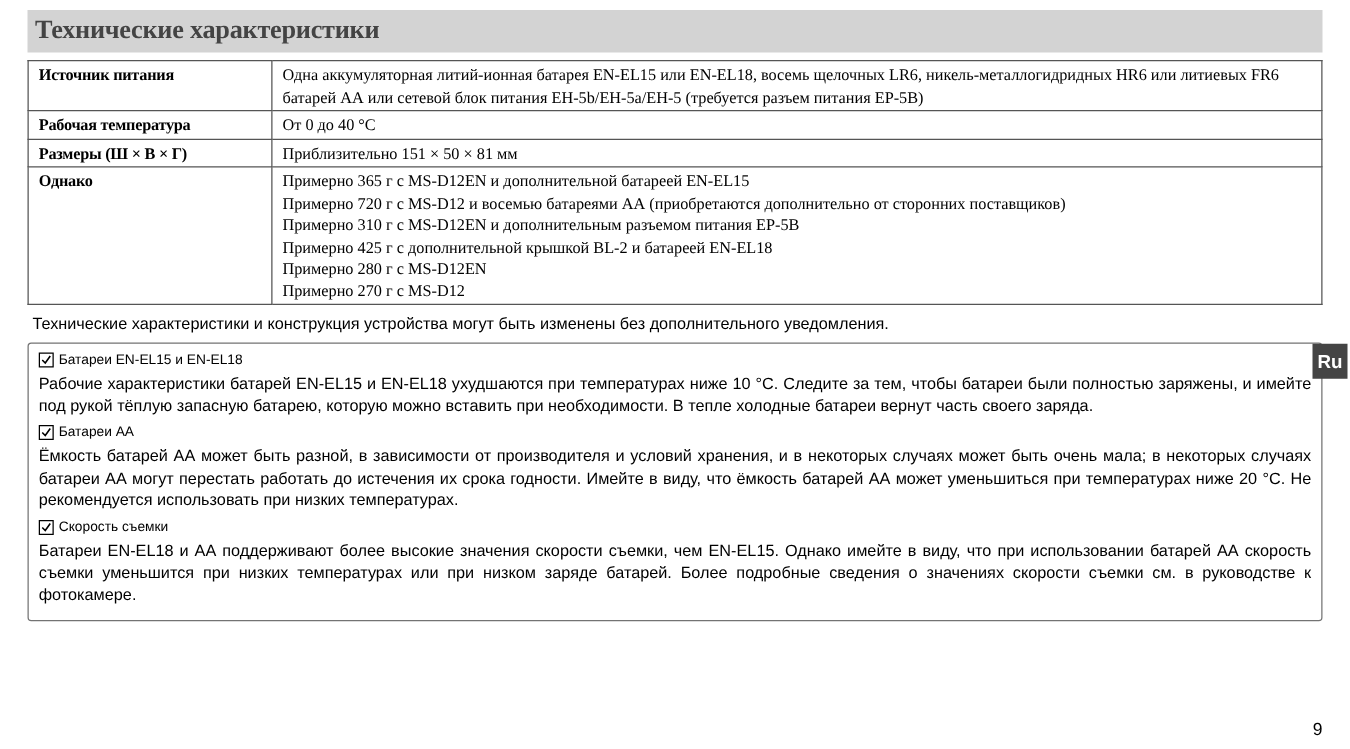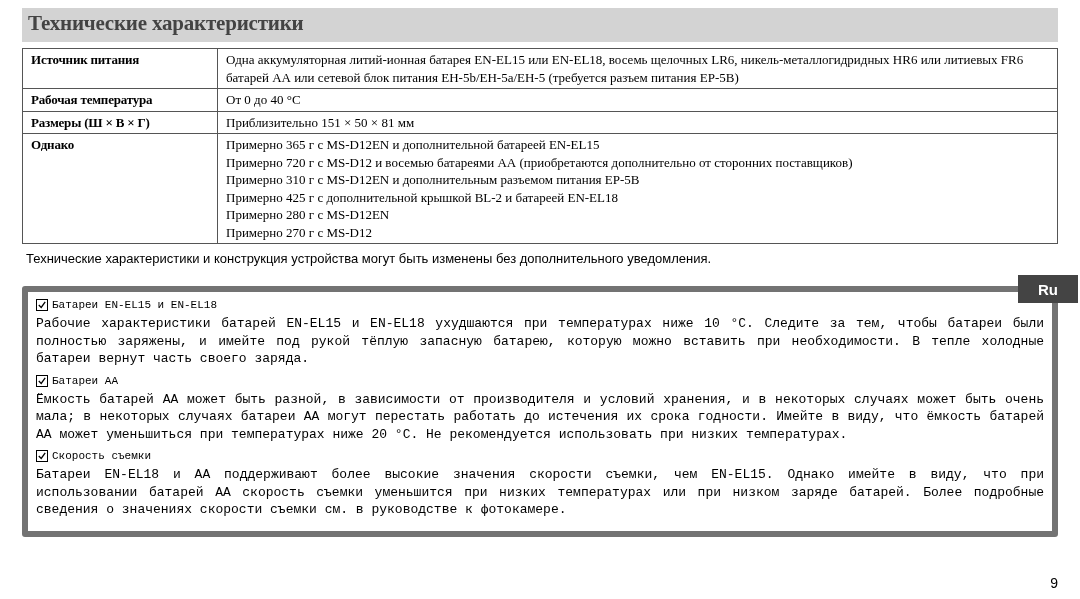--- a/index.html
+++ b/index.html
@@ -45,30 +45,29 @@
     font-family: Liberation Serif, serif;
   }
   table.spec td.head {
     width: 180px;
     font-weight: bold;
     font-family: Liberation Serif, serif;
     letter-spacing: -0.2px;
   }
   .mass-lines div { margin: 0; }
   .note {
-    margin: 4px 4px 18px 4px;
+    margin: 4px 4px 6px 4px;
     font-size: 13px;
     line-height: 1.35;
   }
   .box {
-    border: 6px solid #737373;
+    border: 1px solid #737373;
     border-radius: 3px;
     padding: 4px 8px 8px 8px;
     margin-top: 4px;
-    font-family: Liberation Mono, monospace;
   }
   .box p {
     margin: 2px 0 4px 0;
     font-size: 13px;
     line-height: 1.35;
     text-align: justify;
   }
   .callout {
     display: inline-flex;
     align-items: center;
@@ -87,21 +86,21 @@
   }
   .callout .check svg {
     width: 8px;
     height: 8px;
     display: block;
   }
   .lang-tab {
     position: absolute;
     right: 2px;
     top: 275px;
-    width: 60px;
+    width: 28px;
     height: 28px;
     background: #444;
     color: #fff;
     font-weight: bold;
     font-size: 15px;
     display: flex;
     align-items: center;
     justify-content: center;
   }
   .page-num {

